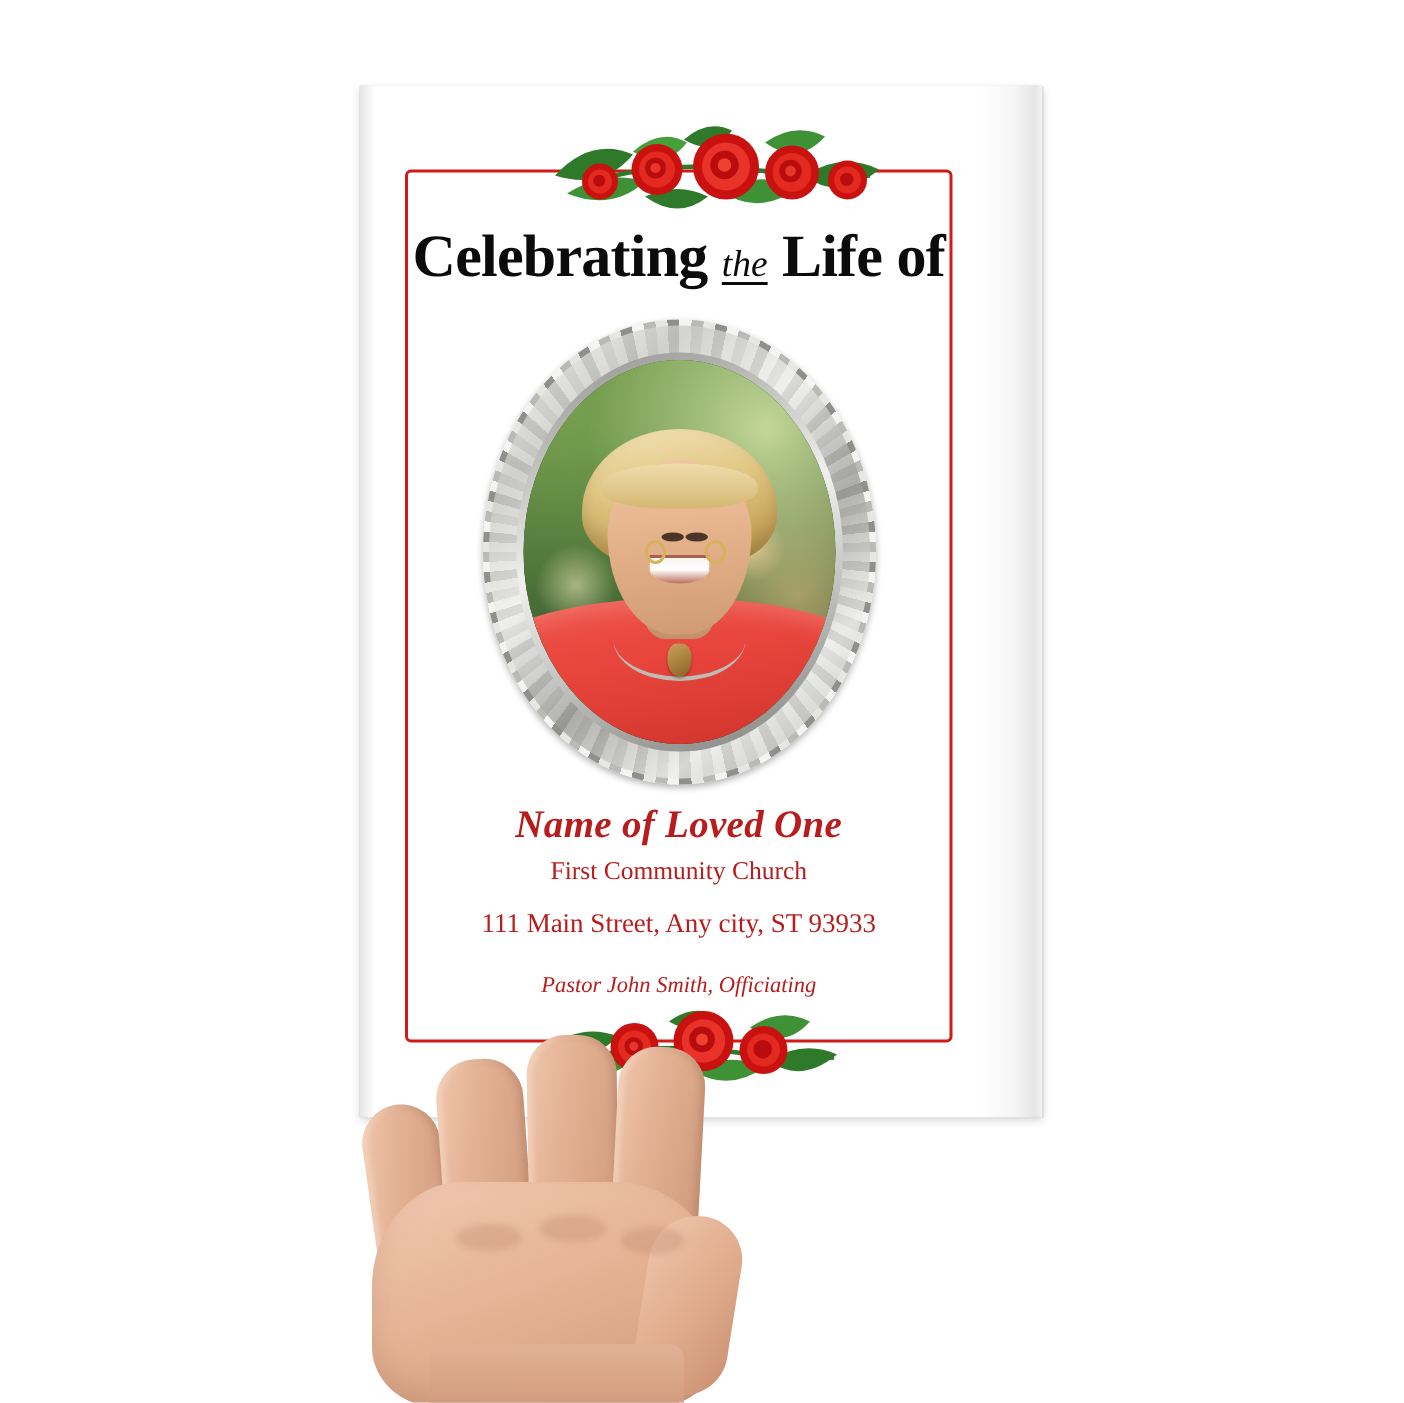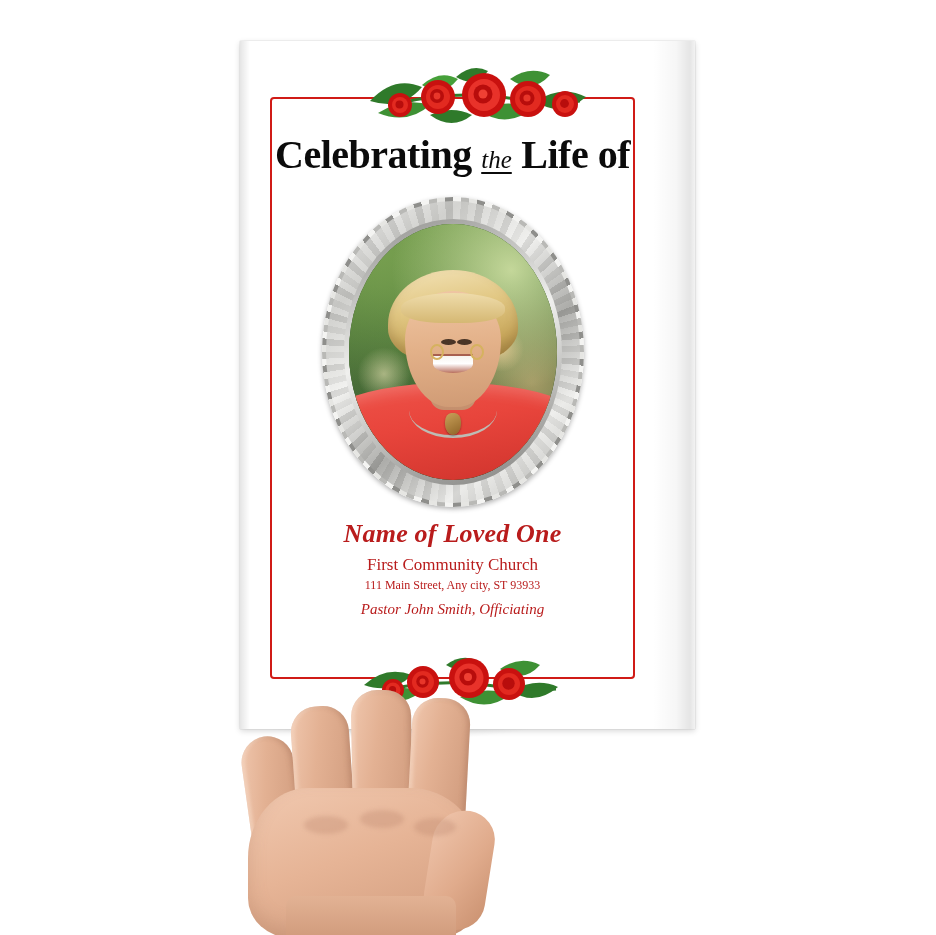--- a/index.html
+++ b/index.html
@@ -19,21 +19,21 @@
   #scene {
     position: absolute;
     inset: 0;
     background: #ffffff;
   }
 
   
   #card {
     position: absolute;
     left: 240px;
-    top: 41px;
+    top: 57px;
     width: 455px;
     height: 688px;
     background: #ffffff;
     box-shadow: 0 2px 6px rgba(0,0,0,0.16), 0 0 1px rgba(0,0,0,0.25);
   }
   
   #card-spine {
     position: absolute;
     right: 0;
     top: 0;
@@ -294,25 +294,25 @@
     letter-spacing: 0.2px;
     margin-bottom: 6px;
   }
   #deceased-dates {
     font-size: 17px;
     font-weight: bold;
     margin-bottom: 7px;
   }
   #service-venue {
     font-size: 17px;
-    margin-bottom: 3px;
+    margin-bottom: 14px;
   }
   #service-address {
-    font-size: 12px;
-    margin-bottom: 8px;
+    font-size: 18px;
+    margin-bottom: 23px;
   }
   #officiant {
     font-size: 15px;
     font-style: italic;
   }
 
   
   #hand {
     position: absolute;
     left: 232px;

